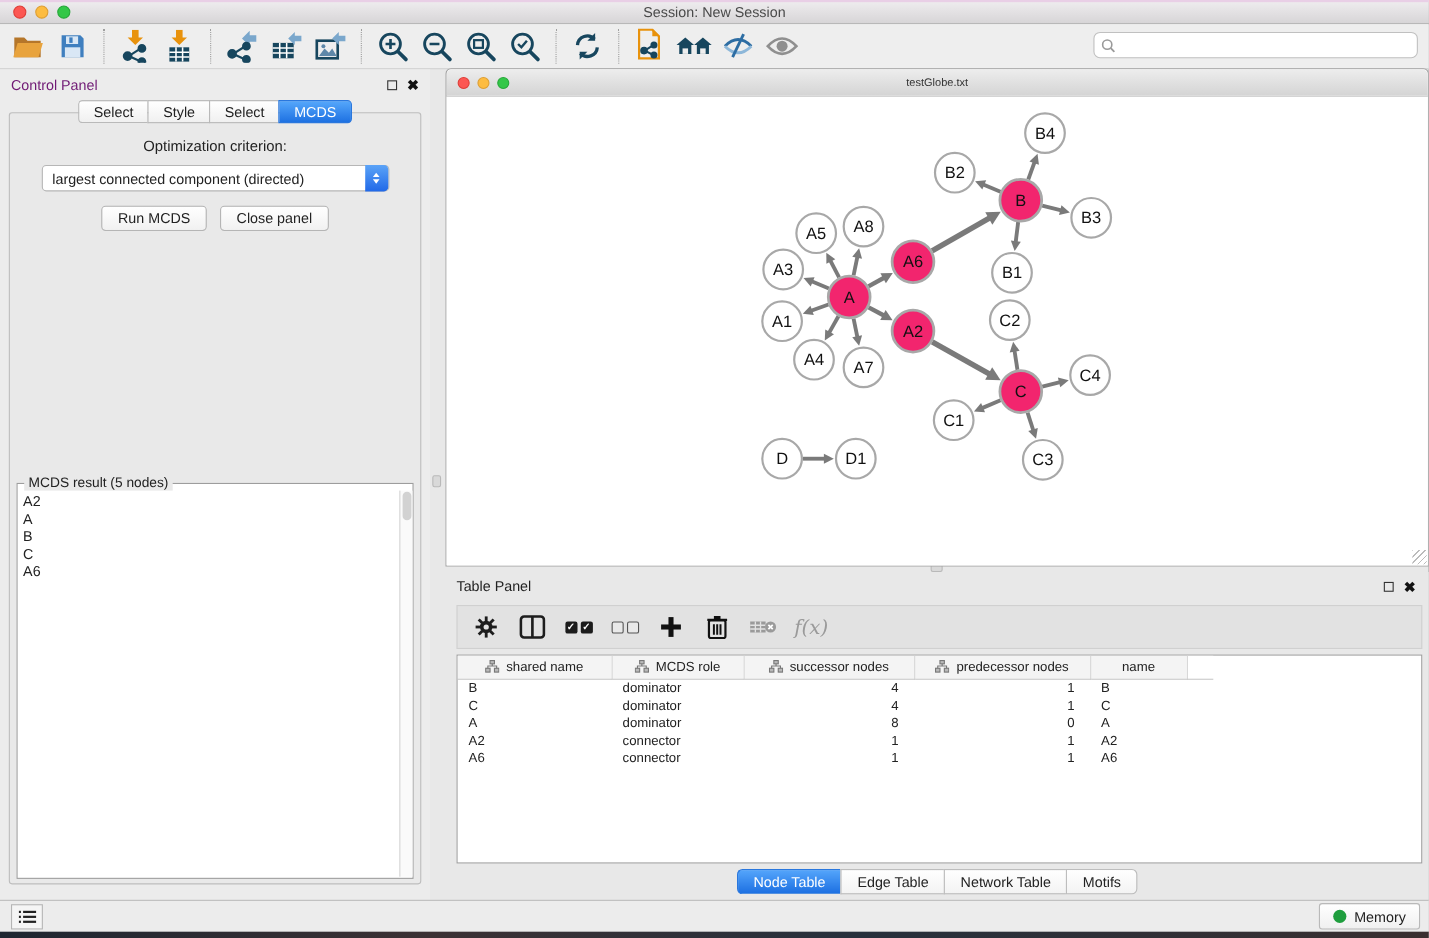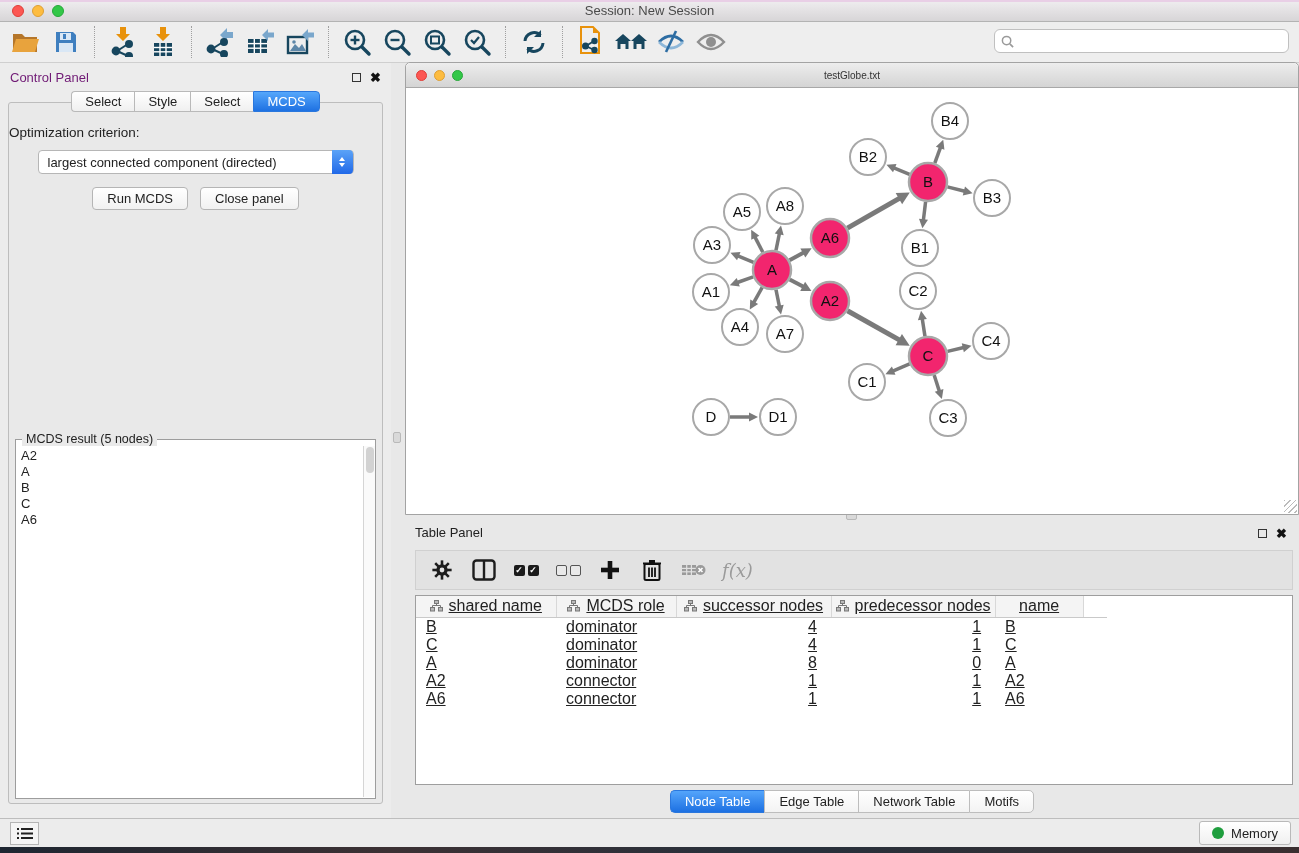--- a/index.html
+++ b/index.html
@@ -40,21 +40,21 @@
   .float-box { width:9px; height:9px; border:1.5px solid #333; display:inline-block; }
   .close-x { font-size:13px; font-weight:bold; color:#111; line-height:1; }
   .cp-tabs { position:relative; display:flex; justify-content:center; gap:0; height:21px; z-index:2; }
   .cp-tab { padding:2px 13px; font-size:13px; background:linear-gradient(#ffffff,#f0f0f0);
     border:1px solid #b9b9b9; border-right:none; color:#222; }
   .cp-tab:first-child { border-radius:4px 0 0 4px; }
   .cp-tab:last-child { border-right:1px solid #b9b9b9; border-radius:0 4px 4px 0; }
   .cp-tab.selected { background:linear-gradient(#55a7fb,#1e71e2); color:#fff; border-color:#2a77dd; }
   .cp-page { position:absolute; left:8px; right:8px; top:39px; bottom:14px; background:#e9e9e9;
     border:1px solid #bdbdbd; border-radius:3px; }
-  .crit-label { margin-top:22px; font-size:13.5px; }
+  .crit-label { text-align:center; margin-top:22px; font-size:13.5px; }
   .dropdown { position:relative; margin:10px auto 0 auto; width:316px; height:24px; background:#fff;
     border:1px solid #b6b6b6; border-radius:4px; display:flex; align-items:center; padding-left:9px; font-size:13px; }
   .dd-cap { position:absolute; right:0; top:-1px; width:21px; height:24px; border-radius:0 4px 4px 0;
     background:linear-gradient(#5ba3f7,#2169e8); display:flex; flex-direction:column; align-items:center; justify-content:center; gap:2px; }
   .dd-cap .tri-up { width:0; height:0; border-left:3.5px solid transparent; border-right:3.5px solid transparent; border-bottom:4.5px solid #fff; }
   .dd-cap .tri-dn { width:0; height:0; border-left:3.5px solid transparent; border-right:3.5px solid transparent; border-top:4.5px solid #fff; }
   .cp-buttons { display:flex; justify-content:center; gap:12px; margin-top:13px; }
   .mac-btn { background:linear-gradient(#ffffff,#f1f1f1); border:1px solid #b5b5b5; border-radius:4px;
     padding:3px 14px; font-size:13px; color:#222; }
   .groupbox { position:absolute; left:6px; right:6px; top:336px; bottom:4px; border:1px solid #9d9d9d; background:#fff; }
@@ -81,21 +81,21 @@
   .resize-grip { position:absolute; right:1px; bottom:1px; width:13px; height:13px;
     background:repeating-linear-gradient(135deg,#bbb 0 1px,transparent 1px 4px); }
 
   
   .table-panel { position:absolute; left:405px; top:520px; width:894px; height:298px; background:#e8e8e8; }
   .tp-toolbar { position:absolute; left:10px; right:6px; top:30px; height:40px; background:#e2e2e2;
     border:1px solid #d0d0d0; display:flex; align-items:center; gap:14px; padding:0 12px; }
   .tp-btn { height:30px; min-width:28px; display:flex; align-items:center; justify-content:center; }
   .fx { font-family:"DejaVu Serif", serif; font-style:italic; font-size:18px; color:#9a9a9a; }
   .tp-table-wrap { position:absolute; left:10px; right:6px; top:75px; height:190px; background:#fff; border:1px solid #9e9e9e; overflow:hidden; }
-  table.data { border-collapse:collapse; table-layout:fixed; font-size:16px;text-decoration:underline; }
+  table.data { border-collapse:collapse; table-layout:fixed; font-size:12px; }
   table.data th { height:21px; font-weight:normal; background:#f4f4f4; border-right:1px solid #d8d8d8;
     border-bottom:1px solid #c9c9c9; text-align:center; padding:0 4px; white-space:nowrap; }
   table.data th .th-inner { display:flex; align-items:center; justify-content:center; gap:6px; }
   table.data td { height:16px; padding:0 14px 0 10px; white-space:nowrap; }
   table.data td.num { text-align:right; }
   table.data th.filler, table.data td.filler { border-right:none; background:#fff; }
   table.data th.filler { background:#fff; border-bottom:1px solid #c9c9c9; }
   .tp-tabs { position:absolute; left:0; right:0; top:270px; display:flex; justify-content:center; }
   .seg { padding:3px 14px; font-size:13px; background:linear-gradient(#ffffff,#f3f3f3);
     border:1px solid #bdbdbd; border-right:none; color:#222; }

